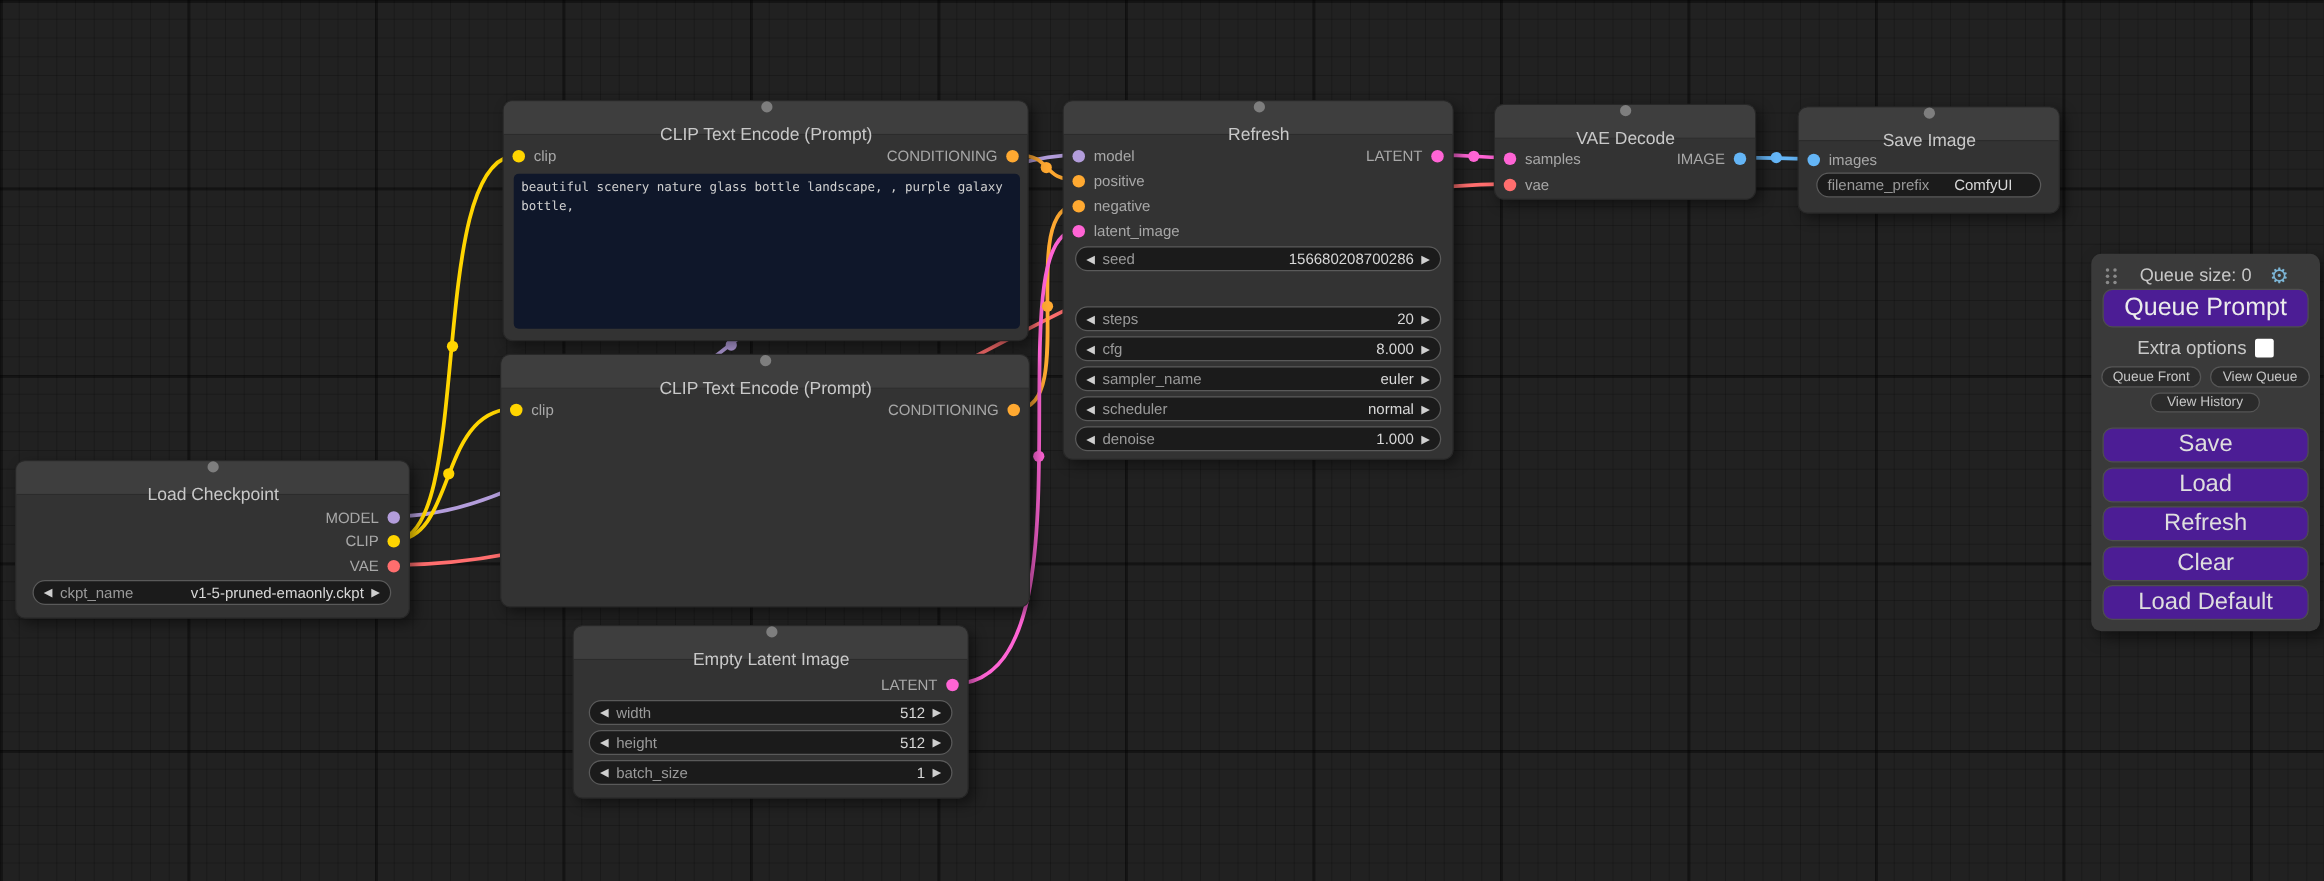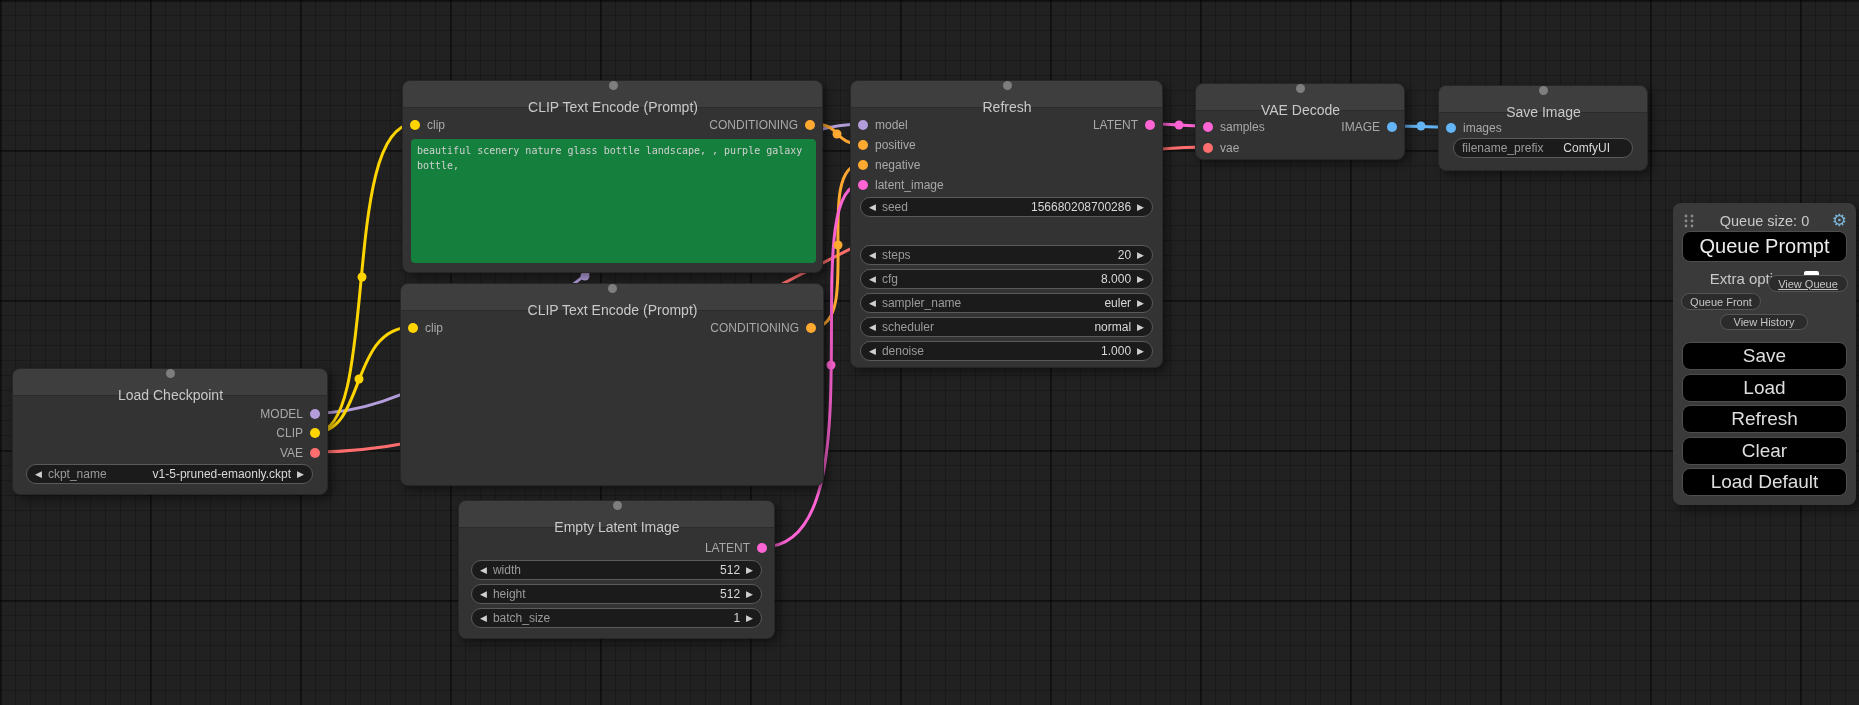--- a/index.html
+++ b/index.html
@@ -39,35 +39,35 @@
     position:absolute;height:20px;background:#1b1b1b;border:1px solid #5a5a5a;
     border-radius:10px;box-sizing:border-box;display:flex;align-items:center;
     font-size:12px;color:#9a9a9a;padding:0 8px;gap:6px;
   }
   .warr{color:#cfcfcf;font-size:9px;line-height:18px;flex:0 0 auto;}
   .wspacer{flex:1;}
   .wvalue{color:#d8d8d8;}
   .widget.split .wlabel,.widget.split .wvalue{flex:1;text-align:center;}
   .toggle{width:13px;height:13px;border-radius:50%;flex:0 0 auto;}
   .ta{
-    position:absolute;background:#15803d;border-radius:4px;color:#d0d0d0;
+    position:absolute;background:#0f172a;border-radius:4px;color:#d0d0d0;
     font-family:"DejaVu Sans Mono",monospace;font-size:10px;line-height:1.45;
     padding:5px 6px;box-sizing:border-box;white-space:pre-wrap;word-break:break-word;
   }
   
   #qpanel{
     position:absolute;left:1673px;top:203px;width:183px;height:302px;z-index:3;
     background:#3a3a3a;border-radius:8px;box-shadow:5px 5px 12px rgba(0,0,0,.5);
   }
-  .qhead{position:absolute;top:8px;left:0;right:0;height:20px;}
+  .qhead{position:absolute;top:8px;left:0;right:16px;height:20px;}
   .qhandle{position:absolute;left:11px;top:3px;}
   .qtitle{display:block;text-align:center;color:#c8c8c8;font-size:14.5px;line-height:20px;}
   .qgear{position:absolute;right:9px;top:0px;font-size:17px;line-height:20px;}
   .qbtn{
-    position:absolute;left:9px;right:9px;height:28px;background:#000000;
+    position:absolute;left:9px;right:9px;height:28px;background:#4c1d95;
     border:1px solid #4e4e4e;border-radius:8px;color:#dedede;font-size:19px;
     display:flex;align-items:center;justify-content:center;box-sizing:border-box;
     font-family:"Liberation Sans",sans-serif;
   }
   .qbtn.big{height:31px;font-size:20px;color:#ececec;}
   .qsmall{
     position:absolute;height:17px;background:#2b2b2b;border:1px solid #555;
     border-radius:9px;color:#c6c6c6;font-size:11px;display:flex;align-items:center;
     justify-content:center;box-sizing:border-box;
   }
@@ -306,21 +306,21 @@
       </svg>
       <span class="qtitle">Queue size: 0</span>
       <span class="qgear" style="color: rgb(124, 181, 213);">⚙</span>
     </div>
     <div class="qbtn big" style="top:28px">Queue Prompt</div>
     <div class="qextra">
       <span>Extra options</span>
       <span class="qcheck"></span>
     </div>
     <div class="qsmall" style="top:90px;left:8px;width:80px;">Queue Front</div>
-    <div class="qsmall" style="top:72px;right:8px;width:80px;text-decoration:underline;">View Queue</div>
+    <div class="qsmall" style="top:90px;right:8px;width:80px;">View Queue</div>
     <div class="qsmall" style="top:111px;left:47px;width:88px;height:16px;">View History</div>
     <div class="qbtn" style="top:139px">Save</div>
     <div class="qbtn" style="top:171px">Load</div>
     <div class="qbtn" style="top:202px">Refresh</div>
     <div class="qbtn" style="top:234px">Clear</div>
     <div class="qbtn" style="top:265px">Load Default</div>
   </div>
 
 </div>
 

